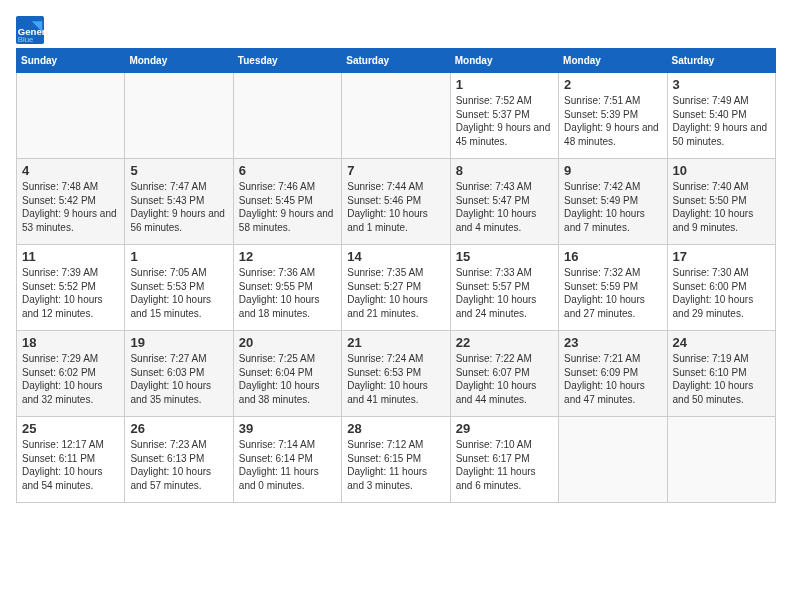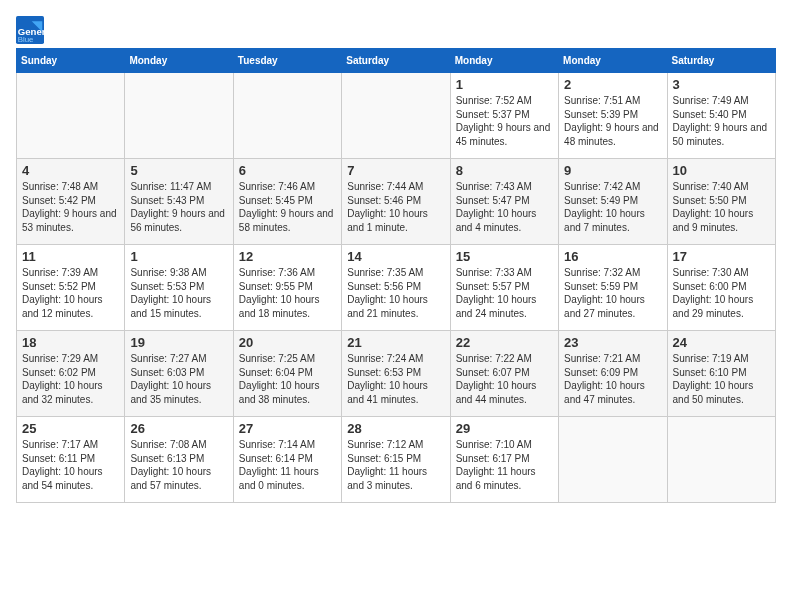--- a/index.html
+++ b/index.html
@@ -149,21 +149,21 @@
       </tr>
       <tr>
         <td>
           <div class="day-number">4</div>
           <div class="day-info">Sunrise: 7:48 AM
 Sunset: 5:42 PM
 Daylight: 9 hours and 53 minutes.</div>
         </td>
         <td>
           <div class="day-number">5</div>
-          <div class="day-info">Sunrise: 11:47 AM
+          <div class="day-info">Sunrise: 7:47 AM
 Sunset: 5:43 PM
 Daylight: 9 hours and 56 minutes.</div>
         </td>
         <td>
           <div class="day-number">6</div>
           <div class="day-info">Sunrise: 7:46 AM
 Sunset: 5:45 PM
 Daylight: 9 hours and 58 minutes.</div>
         </td>
         <td>
@@ -193,34 +193,34 @@
       </tr>
       <tr>
         <td>
           <div class="day-number">11</div>
           <div class="day-info">Sunrise: 7:39 AM
 Sunset: 5:52 PM
 Daylight: 10 hours and 12 minutes.</div>
         </td>
         <td>
           <div class="day-number">1</div>
-          <div class="day-info">Sunrise: 9:38 AM
+          <div class="day-info">Sunrise: 7:05 AM
 Sunset: 5:53 PM
 Daylight: 10 hours and 15 minutes.</div>
         </td>
         <td>
           <div class="day-number">12</div>
           <div class="day-info">Sunrise: 7:36 AM
 Sunset: 9:55 PM
 Daylight: 10 hours and 18 minutes.</div>
         </td>
         <td>
           <div class="day-number">14</div>
           <div class="day-info">Sunrise: 7:35 AM
-Sunset: 5:56 PM
+Sunset: 5:27 PM
 Daylight: 10 hours and 21 minutes.</div>
         </td>
         <td>
           <div class="day-number">15</div>
           <div class="day-info">Sunrise: 7:33 AM
 Sunset: 5:57 PM
 Daylight: 10 hours and 24 minutes.</div>
         </td>
         <td>
           <div class="day-number">16</div>
@@ -275,32 +275,32 @@
         <td>
           <div class="day-number">24</div>
           <div class="day-info">Sunrise: 7:19 AM
 Sunset: 6:10 PM
 Daylight: 10 hours and 50 minutes.</div>
         </td>
       </tr>
       <tr>
         <td>
           <div class="day-number">25</div>
-          <div class="day-info">Sunrise: 7:17 AM
+          <div class="day-info">Sunrise: 12:17 AM
 Sunset: 6:11 PM
 Daylight: 10 hours and 54 minutes.</div>
         </td>
         <td>
           <div class="day-number">26</div>
-          <div class="day-info">Sunrise: 7:08 AM
+          <div class="day-info">Sunrise: 7:23 AM
 Sunset: 6:13 PM
 Daylight: 10 hours and 57 minutes.</div>
         </td>
         <td>
-          <div class="day-number">27</div>
+          <div class="day-number">39</div>
           <div class="day-info">Sunrise: 7:14 AM
 Sunset: 6:14 PM
 Daylight: 11 hours and 0 minutes.</div>
         </td>
         <td>
           <div class="day-number">28</div>
           <div class="day-info">Sunrise: 7:12 AM
 Sunset: 6:15 PM
 Daylight: 11 hours and 3 minutes.</div>
         </td>

